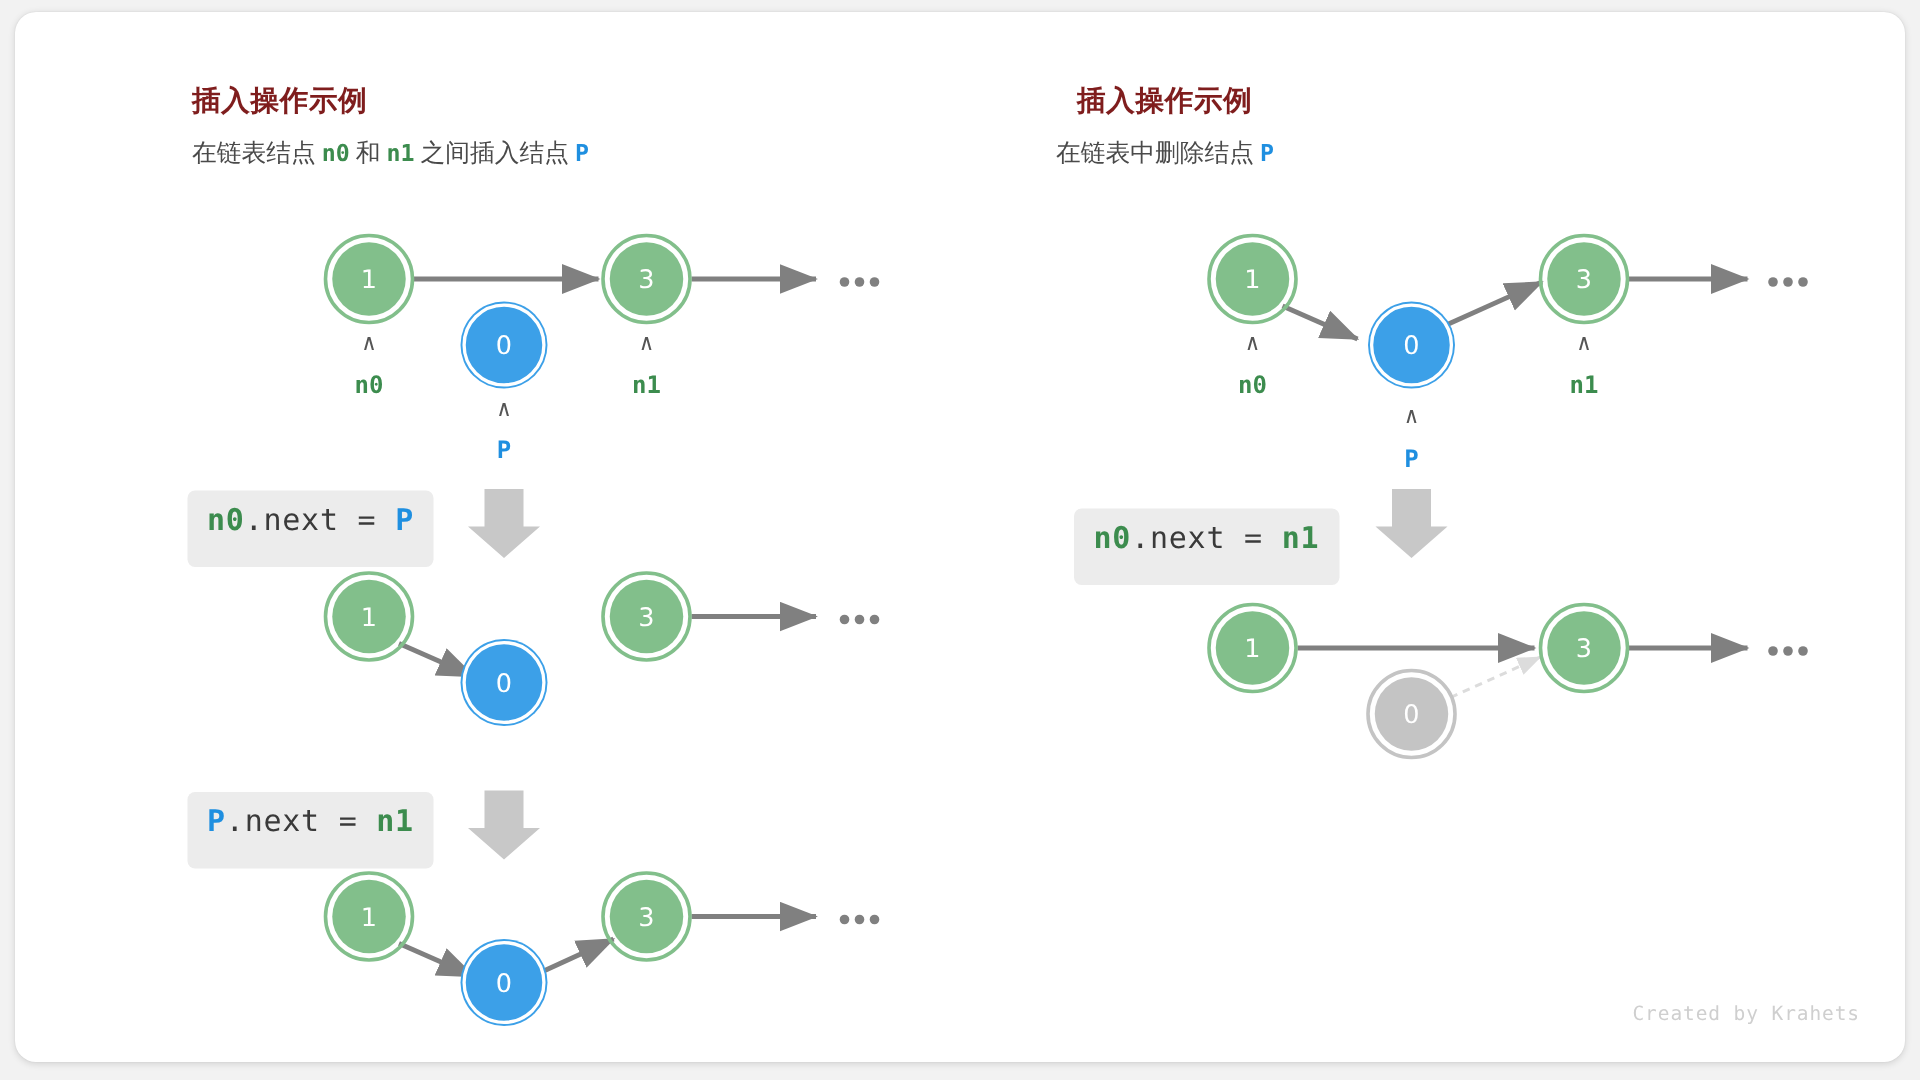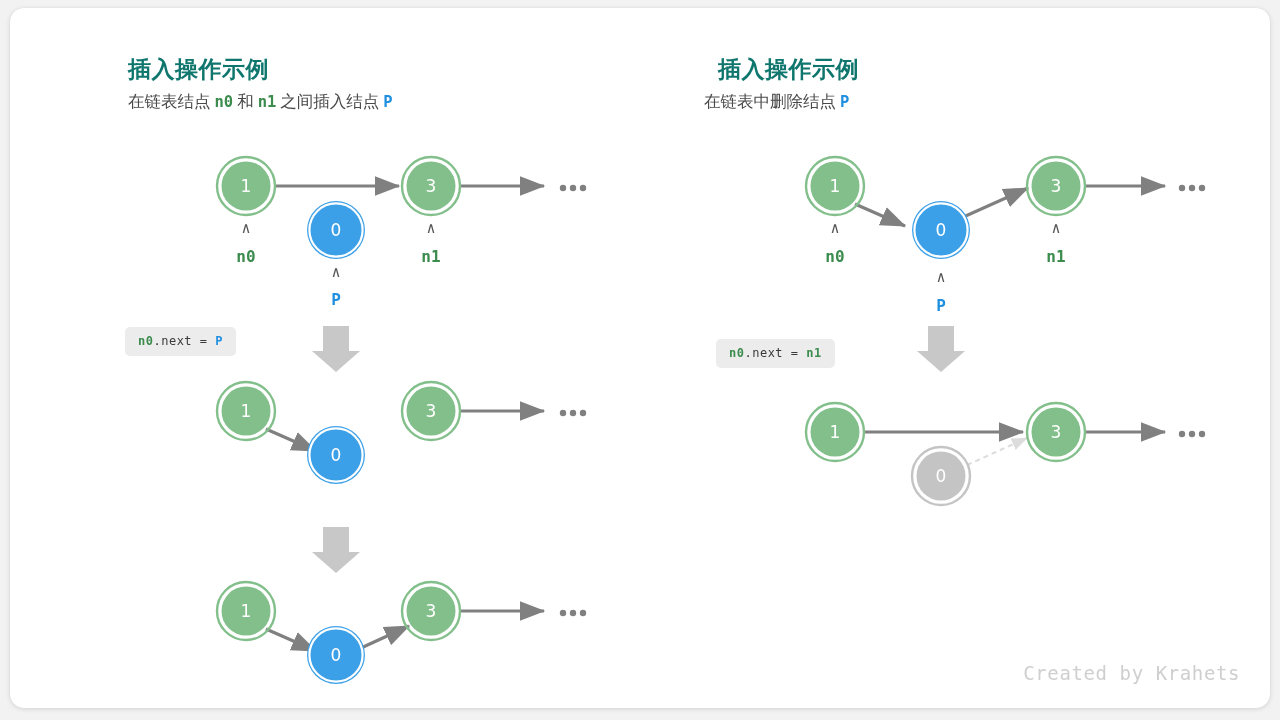--- a/index.html
+++ b/index.html
@@ -20,23 +20,23 @@
     background: #ffffff;
     border-radius: 14px;
     box-shadow: 0 1px 5px rgba(0,0,0,0.13), 0 0 1px rgba(0,0,0,0.10);
   }
   .panel { position: absolute; top: 0; height: 700px; }
   #panel-left  { left: 0px;   width: 630px; }
   #panel-right { left: 630px; width: 630px; }
 
   .panel-title {
     position: absolute;
-    font-size: 23px;
+    font-size: 19px;
     font-weight: bold;
-    color: #0f766e;
+    color: #7f1d1d;
     letter-spacing: 0.5px;
     white-space: nowrap;
   }
   .panel-subtitle {
     position: absolute;
     font-size: 16.5px;
     color: #4a4a4a;
     white-space: nowrap;
     text-align: right;
   }
@@ -53,35 +53,35 @@
     position: absolute;
     left: 0; top: 0;
     width: 630px; height: 700px;
     overflow: visible;
   }
 
   .code-pill {
     position: absolute;
     background: #ececec;
     border-radius: 5px;
-    padding: 7px 13px 8px 13px;
-    font-family: "DejaVu Sans Mono", monospace;
-    font-size: 12px;
+    padding: 7px 13px 20px 13px;
+    font-family: "DejaVu Sans Mono", monospace;
+    font-size: 20px;
     color: #3a3a3a;
     white-space: nowrap;
     letter-spacing: 0.5px;
   }
   .code-pill b { font-weight: bold; }
 
   #credit {
     position: absolute;
     right: 30px;
     bottom: 24px;
     font-family: "DejaVu Sans Mono", monospace;
-    font-size: 19px;
+    font-size: 13px;
     color: #cfcfcf;
     letter-spacing: 0.6px;
     white-space: nowrap;
   }
   .nodelabel {
     font-family: "DejaVu Sans Mono", monospace;
     font-weight: bold;
     font-size: 16px;
   }
   .caret {
@@ -105,20 +105,23 @@
     <div class="panel-title" style="left:118px; top:46px;">插入操作示例</div>
 
     <div class="panel-subtitle" style="left:118px; top:83px;">
       <span>在链表结点</span><span class="mono g">n0</span><span>和</span><span class="mono g">n1</span><span>之间插入结点</span><span class="mono b">P</span>
     </div>
 
     <div class="code-pill" style="left:115px; top:319px;">
       <b class="g">n0</b><span>.next = </span><b class="b">P</b>
     </div>
 
+    <div class="code-pill" style="left:115px; top:520px;">
+      <b class="b">P</b><span>.next = </span><b class="g">n1</b>
+    </div>
 
     <svg class="stage" viewBox="0 0 630 700">
       <defs>
         <marker id="ah" markerWidth="9" markerHeight="9" refX="7.6" refY="3.1" orient="auto" markerUnits="strokeWidth">
           <path d="M0,0 L8,3.1 L0,6.2 z" fill="#808080"></path>
         </marker>
         <marker id="ahf" markerWidth="9" markerHeight="9" refX="7.6" refY="3.1" orient="auto" markerUnits="strokeWidth">
           <path d="M0,0 L8,3.1 L0,6.2 z" fill="#dcdcdc"></path>
         </marker>
       </defs>

